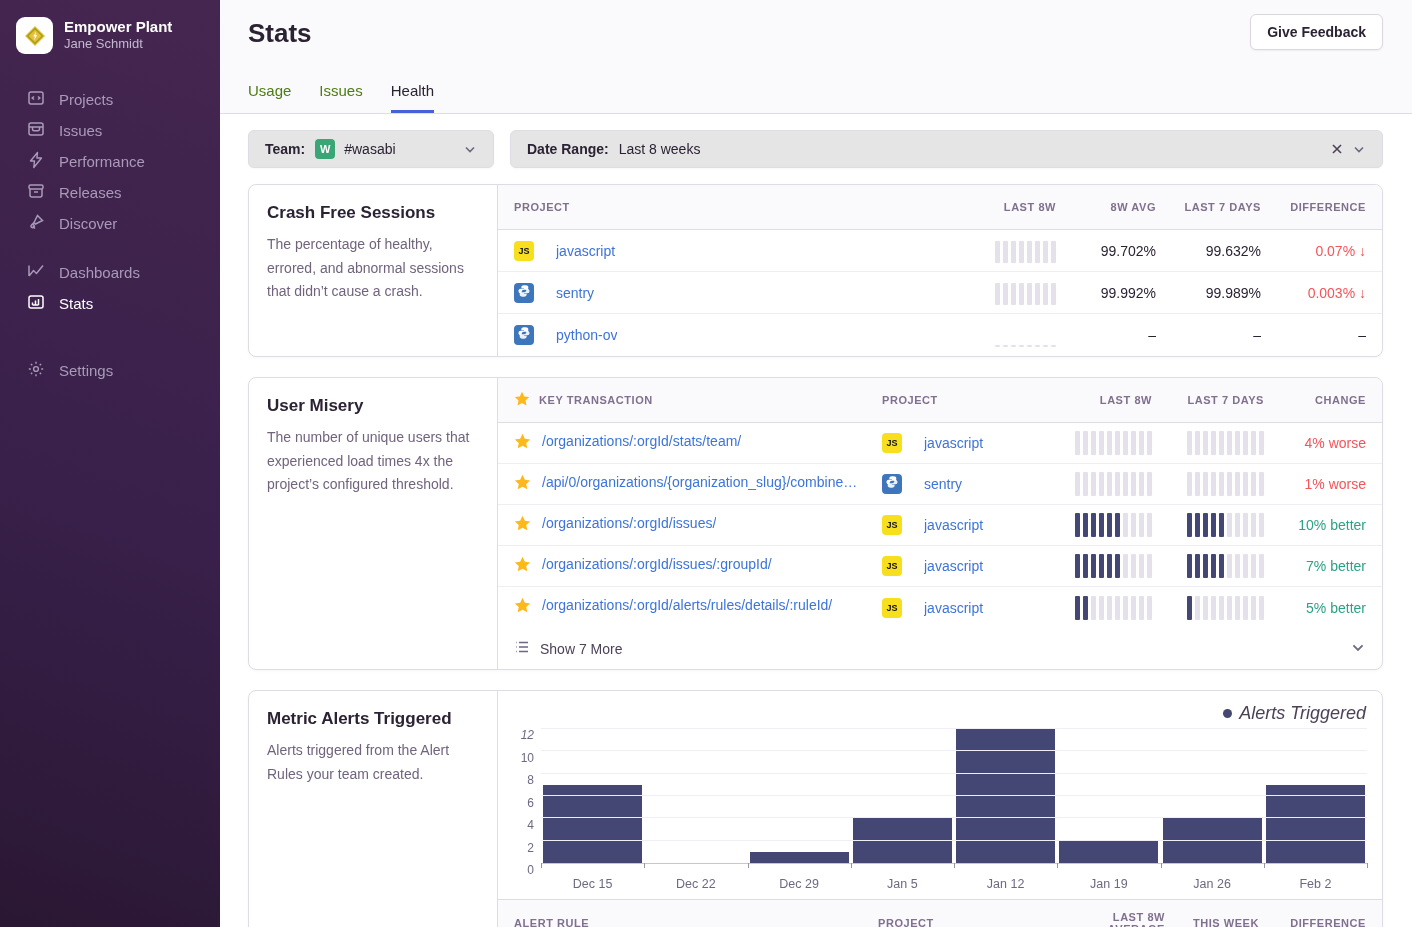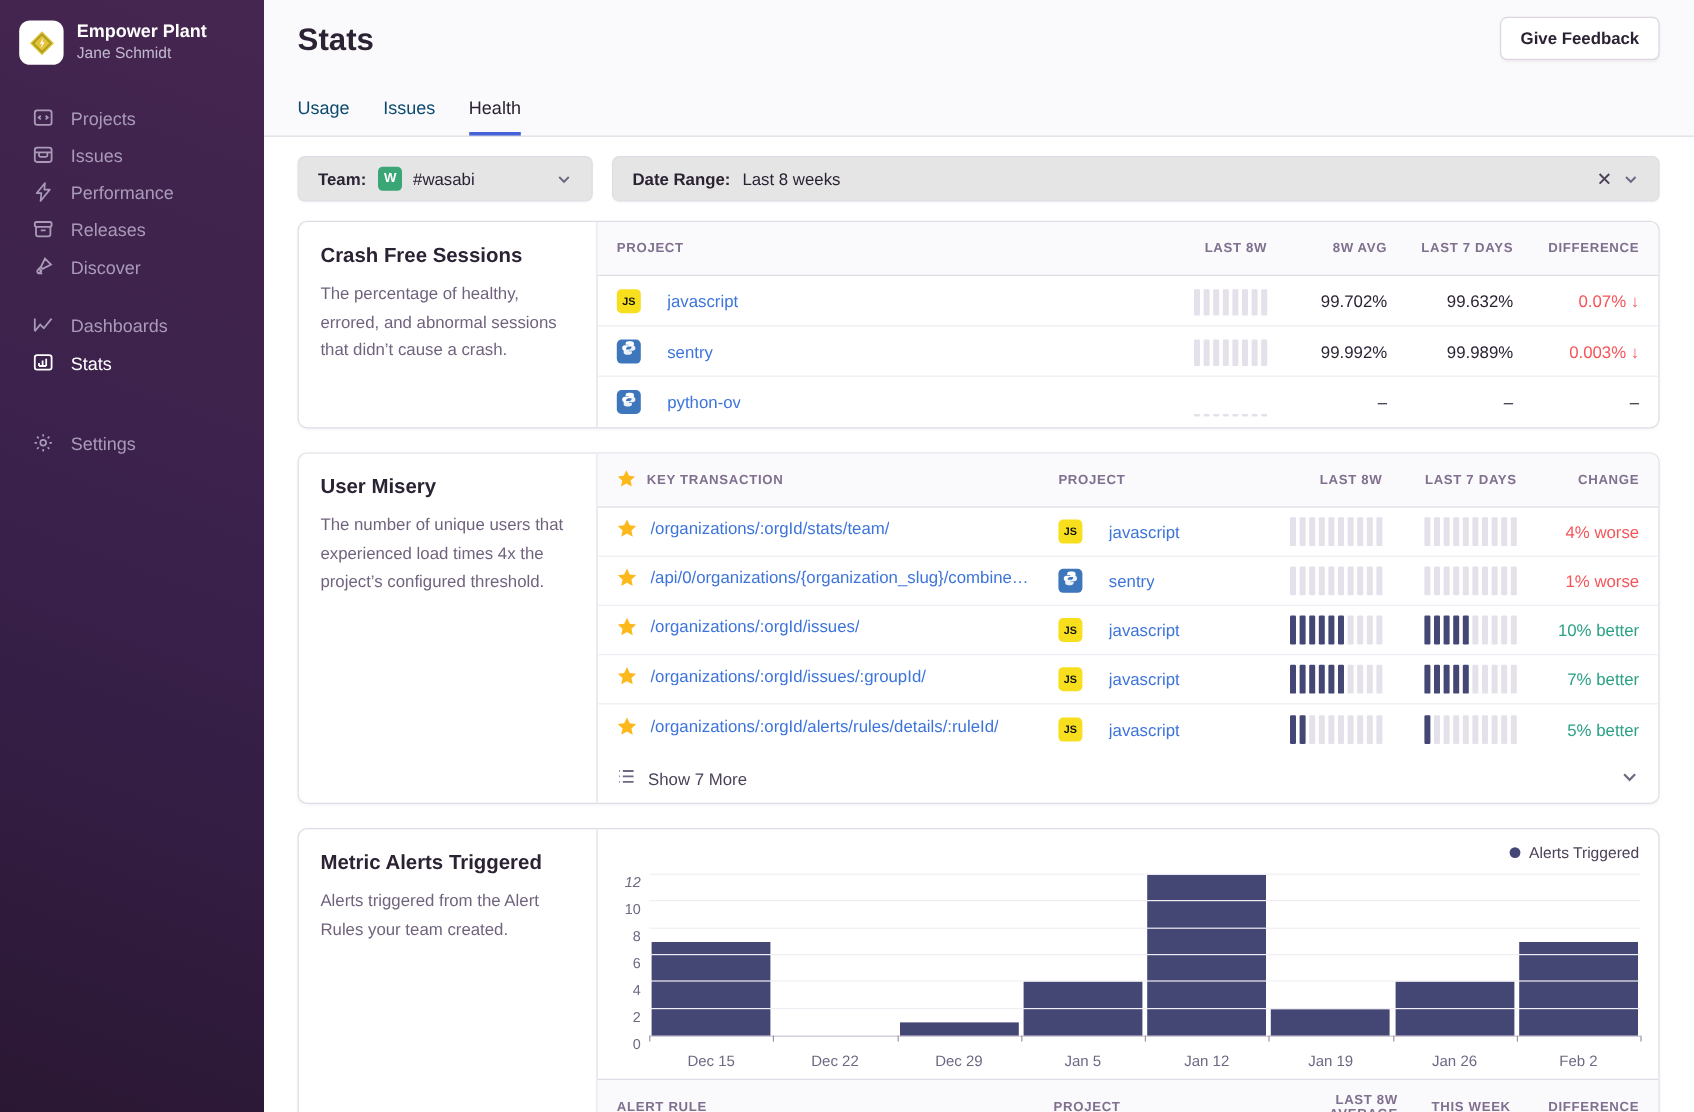--- a/index.html
+++ b/index.html
@@ -22,21 +22,21 @@
   .nav-item.active svg { stroke:#fff; }
   .nav-gap { height:18px; }
 
   
   .main { flex:1; display:flex; flex-direction:column; min-width:0; }
   .page-header { height:114px; background:#FAF9FB; border-bottom:1px solid #E0DCE5; position:relative; padding:18px 29px 0 28px; }
   .page-title { font-size:26px; font-weight:700; color:#2B2233; }
   .feedback-btn { position:absolute; top:14px; right:29px; background:#fff; border:1px solid #DDD6E1; border-radius:6px;
     padding:9px 16px; font-size:14px; font-weight:700; color:#2B2233; box-shadow:0 1px 2px rgba(43,34,51,.06); cursor:pointer; font-family:inherit; }
   .tabs { position:absolute; left:28px; bottom:0; display:flex; gap:28px; }
-  .tab { font-size:15px; color:#0c4a6e; padding-bottom:11px; cursor:pointer; border-bottom:3px solid transparent; }
+  .tab { font-size:15px; color:#4d7c0f; padding-bottom:11px; cursor:pointer; border-bottom:3px solid transparent; }
   .tab.active { color:#2B2233; border-bottom-color:#4662D8; }
 
   .content { flex:1; background:#fff; padding:16px 29px 0 28px; overflow:hidden; }
 
   
   .filter-row { display:flex; gap:16px; }
   .select { height:38px; background:#e5e5e5; border:1px solid #E0DCE5; border-radius:6px; display:flex; align-items:center;
     padding:0 12px 0 16px; font-size:14px; cursor:pointer; box-shadow:0 1px 2px rgba(43,34,51,.03); }
   .select .lbl { font-weight:700; color:#2B2233; margin-right:10px; }
   .team-select { width:246px; }
@@ -87,21 +87,21 @@
 
   .trans-cell { display:flex; align-items:flex-start; gap:11px; min-width:0; }
   .head-trans { display:flex; align-items:center; gap:9px; }
   .star { flex:none; }
 
   .tfoot { display:flex; align-items:center; height:41px; padding:0 16px; color:#4D4158; font-size:14px; gap:10px; cursor:pointer; }
   .tfoot .chev { margin-left:auto; }
 
   
   .chart-wrap { position:relative; height:208px; }
-  .legend { position:absolute; top:12px; right:16px; display:flex; align-items:center; gap:7px; font-size:13px; color:#4D4158; }
+  .legend { position:absolute; top:12px; right:16px; display:flex; align-items:center; gap:7px; font-size:18px; color:#4D4158;font-style:italic; }
   .legend-dot { width:9px; height:9px; border-radius:50%; background:#444674; }
   .plot { position:absolute; left:43px; right:15px; top:38px; bottom:35px; border-bottom:1px solid #CBC4D1; }
   .gridline { position:absolute; left:0; right:0; height:1px; background:#F0EEF4; }
   .bars { position:absolute; inset:0; display:flex; align-items:flex-end; }
   .slot { flex:1; height:100%; display:flex; align-items:flex-end; justify-content:center; }
   .bar { width:96%; background:#444674; }
   .tick { position:absolute; width:1px; height:5px; background:#9B93A8; top:100%; }
   .ylabels { position:absolute; left:0; top:38px; bottom:35px; width:36px; }
   .ylab { position:absolute; right:0; font-size:12px; color:#6E6882; transform:translateY(50%); }
   .xlabels { position:absolute; left:43px; right:15px; bottom:8px; display:flex; }

